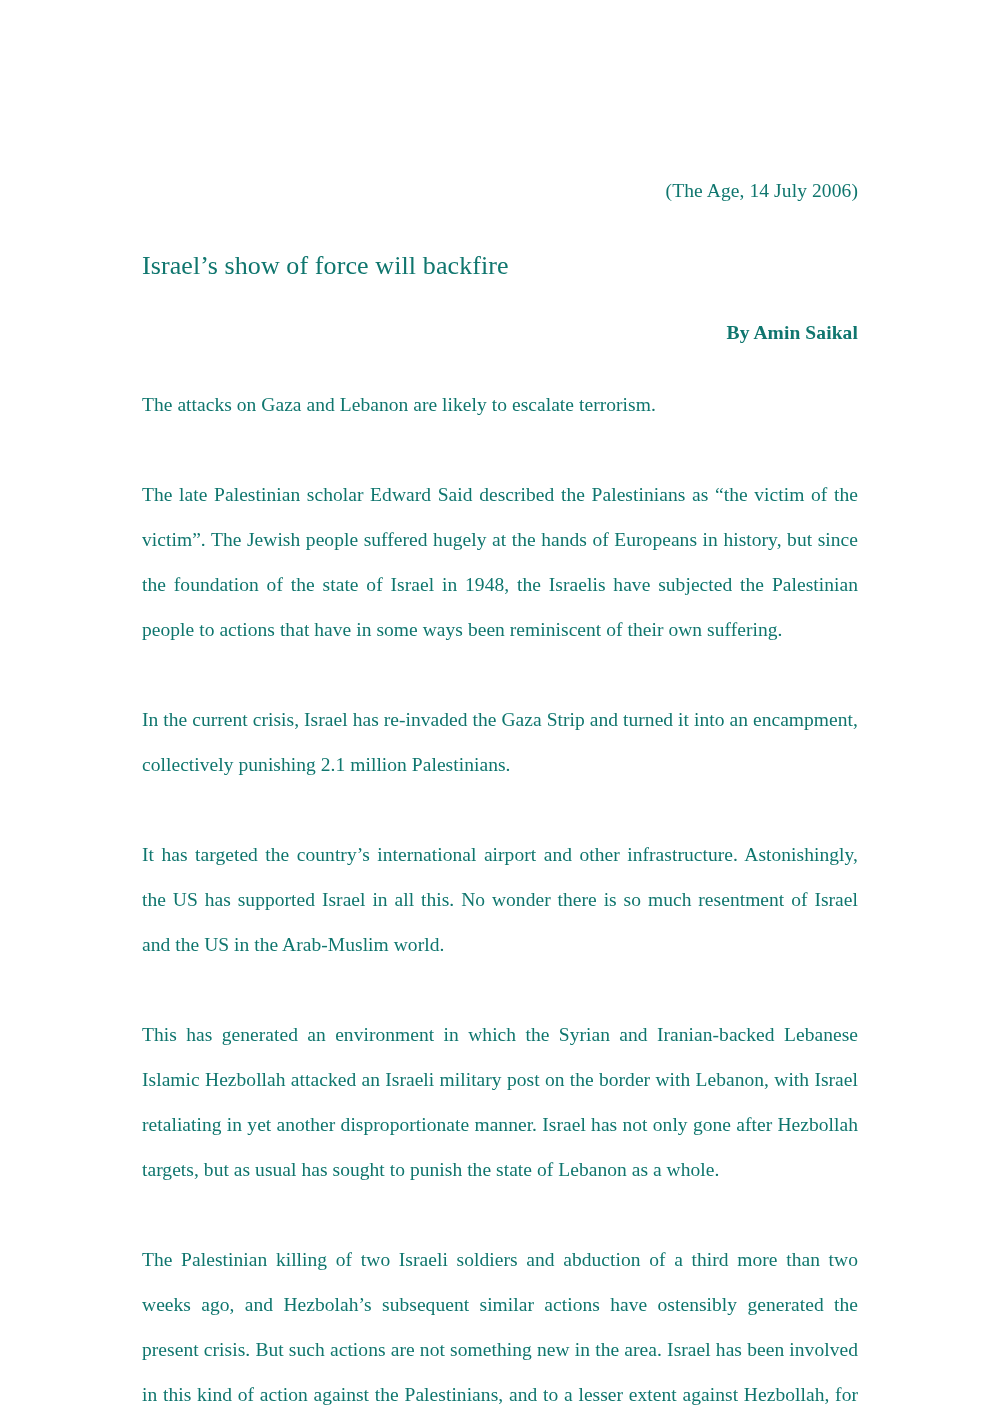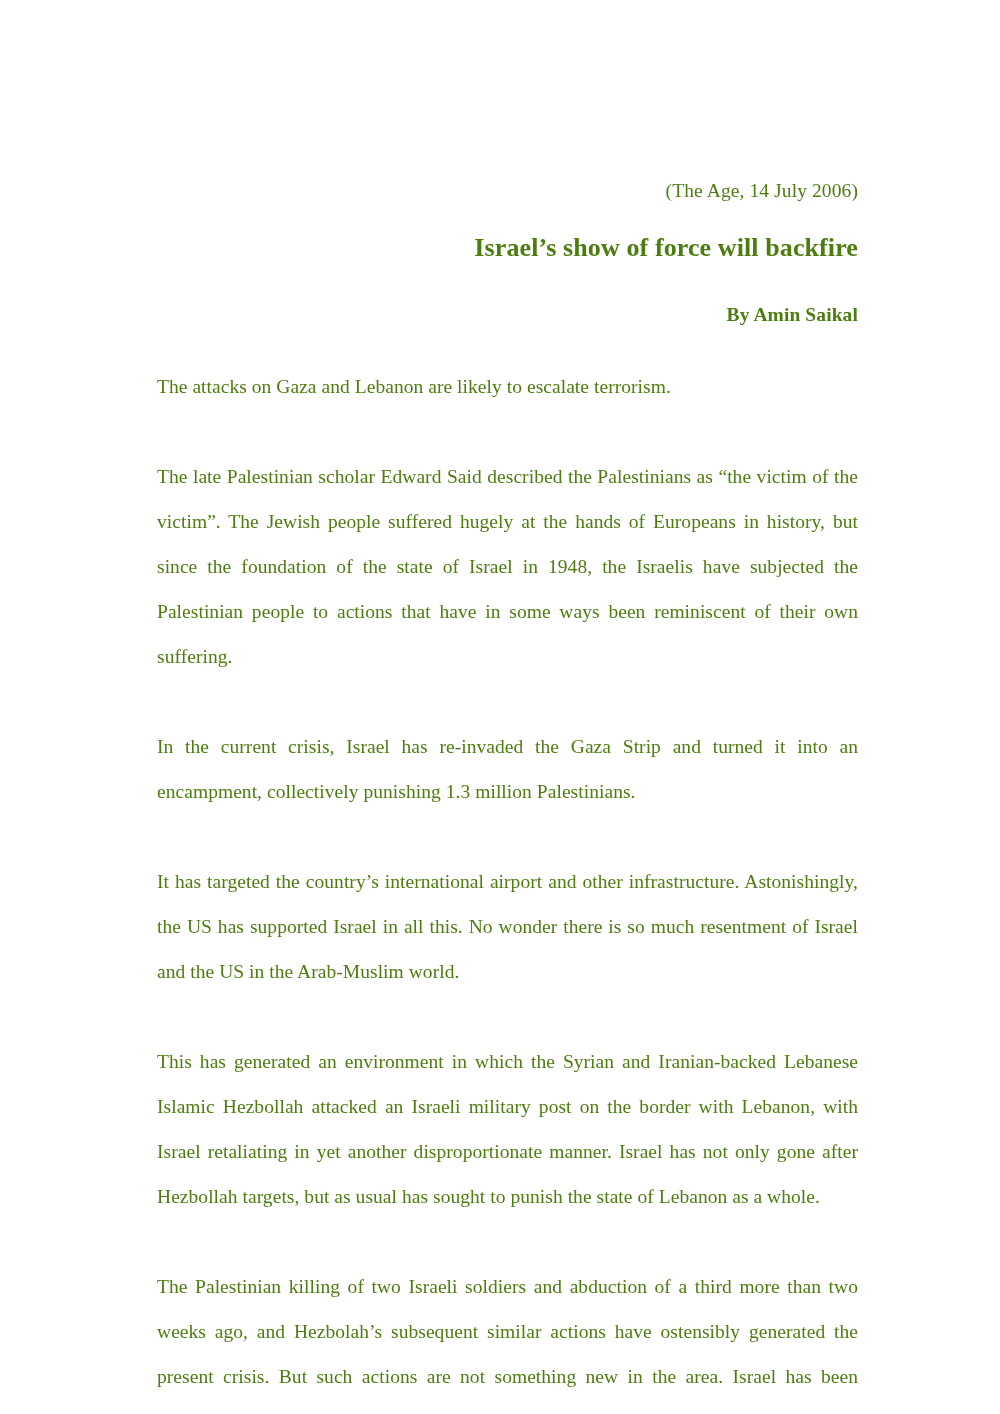--- a/index.html
+++ b/index.html
@@ -9,45 +9,45 @@
   }
 
   .page {
     position: relative;
     width: 1000px;
     height: 1414px;
     background: #ffffff;
     margin: 0 auto;
     overflow: hidden;
     font-family: "Liberation Serif", "DejaVu Serif", serif;
-    color: #4d7c0f;
+    color: #0f766e;
   }
 
   
   .content {
     position: absolute;
     left: 142px;
     top: 0;
     width: 716px;
   }
 
   .source-line {
     text-align: right;
     font-size: 19.5px;
     line-height: 26px;
     margin-top: 178px;
     letter-spacing: 0.1px;
   }
 
   .doc-title {
-    text-align: right;
+    text-align: left;
     font-size: 26px;
-    font-weight: bold;
+    font-weight: normal;
     line-height: 34px;
-    margin-top: 27px;
+    margin-top: 45px;
     letter-spacing: 0.1px;
   }
 
   .byline {
     text-align: right;
     font-size: 19.5px;
     line-height: 26px;
     margin-top: 37px;
     letter-spacing: 0.1px;
     font-weight: bold;
@@ -55,21 +55,21 @@
 
   .body-text {
     margin-top: 36px;
   }
 
   .para {
     text-align: justify;
     text-justify: inter-word;
     font-size: 19.5px;
     line-height: 45px;
-    margin: 0 0 45px 15px;
+    margin: 0 0 45px 0;
     letter-spacing: 0.05px;
     
     text-align-last: left;
   }
 
   .para:last-child {
     margin-bottom: 0;
   }
 
   
@@ -82,21 +82,21 @@
 
     <div class="source-line">(The Age, 14 July 2006)</div>
 
     <h1 class="doc-title">Israel’s show of force will backfire</h1>
 
     <div class="byline">By Amin Saikal</div>
 
     <div class="body-text">
       <p class="para">The attacks on Gaza and Lebanon are likely to escalate terrorism.</p>
       <p class="para">The late Palestinian scholar Edward Said described the Palestinians as “the victim of the victim”. The Jewish people suffered hugely at the hands of Europeans in history, but since the foundation of the state of Israel in 1948, the Israelis have subjected the Palestinian people to actions that have in some ways been reminiscent of their own suffering.</p>
-      <p class="para">In the current crisis, Israel has re-invaded the Gaza Strip and turned it into an encampment, collectively punishing 1.3 million Palestinians.</p>
+      <p class="para">In the current crisis, Israel has re-invaded the Gaza Strip and turned it into an encampment, collectively punishing 2.1 million Palestinians.</p>
       <p class="para">It has targeted the country’s international airport and other infrastructure. Astonishingly, the US has supported Israel in all this. No wonder there is so much resentment of Israel and the US in the Arab-Muslim world.</p>
       <p class="para">This has generated an environment in which the Syrian and Iranian-backed Lebanese Islamic Hezbollah attacked an Israeli military post on the border with Lebanon, with Israel retaliating in yet another disproportionate manner. Israel has not only gone after Hezbollah targets, but as usual has sought to punish the state of Lebanon as a whole.</p>
       <p class="para">The Palestinian killing of two Israeli soldiers and abduction of a third more than two weeks ago, and Hezbolah’s subsequent similar actions have ostensibly generated the present crisis. But such actions are not something new in the area. Israel has been involved in this kind of action against the Palestinians, and to a lesser extent against Hezbollah, for years.</p>
 
     </div>
 
   </div>
 </div>
 
 </body></html>

